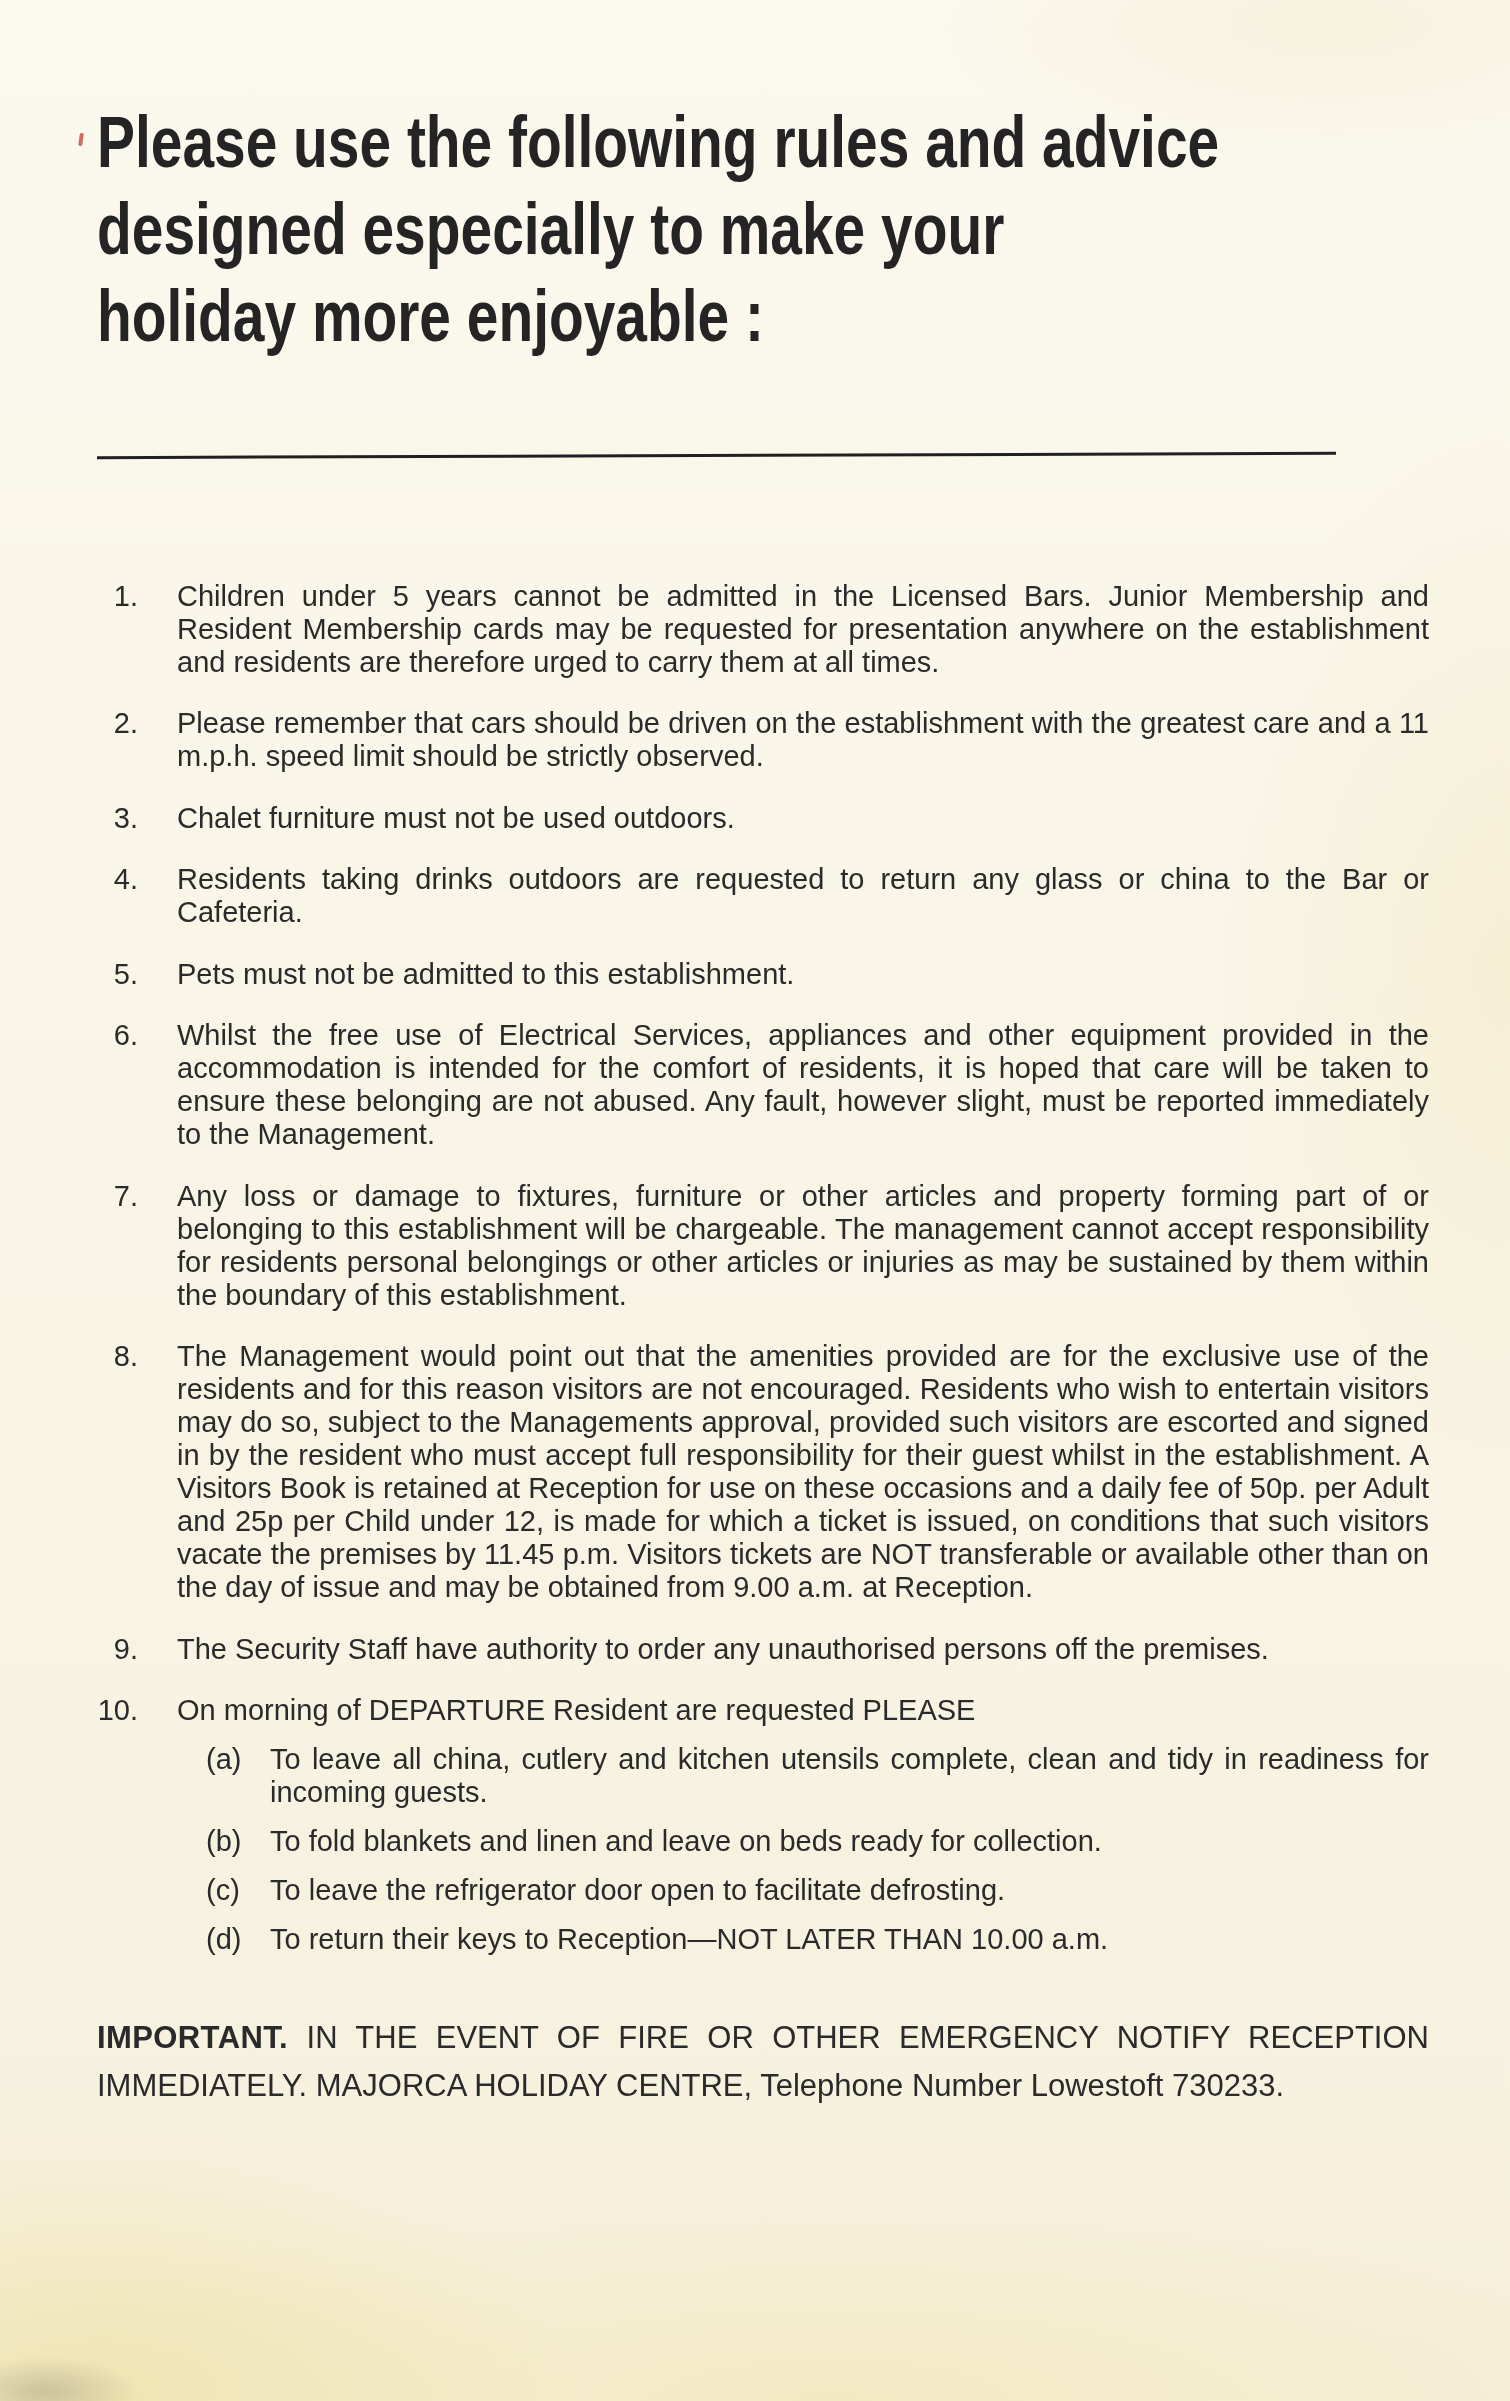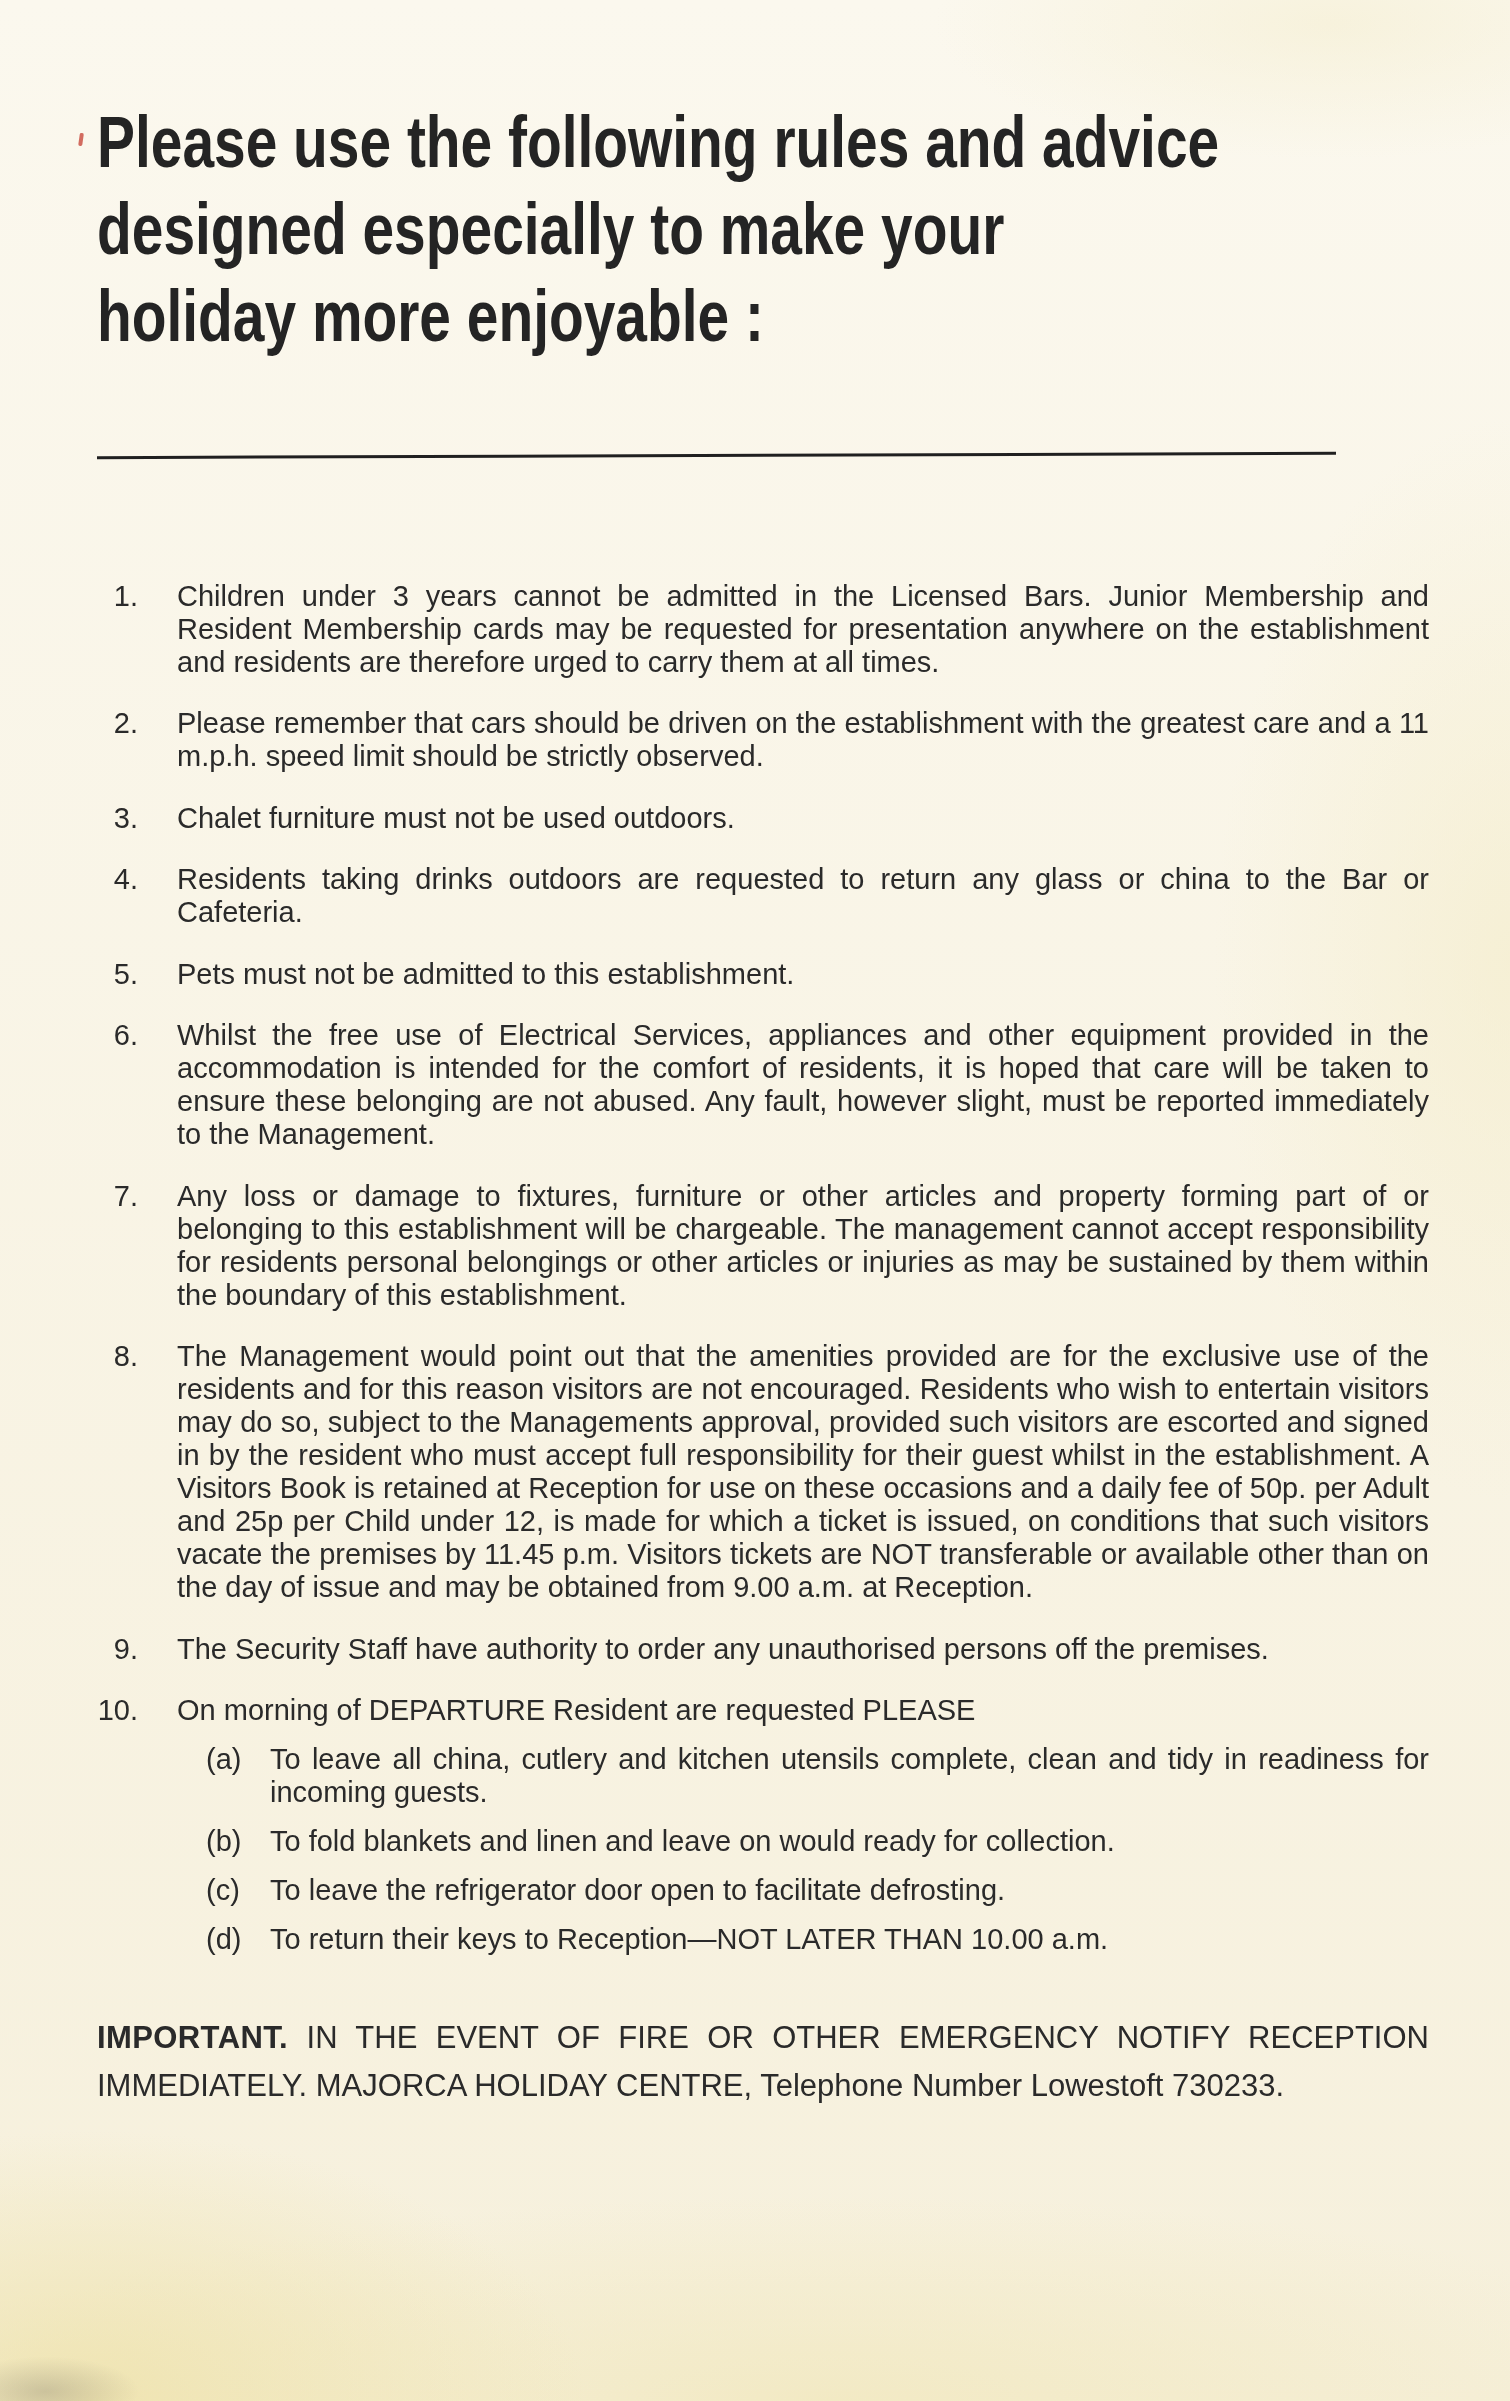--- a/index.html
+++ b/index.html
@@ -122,21 +122,21 @@
     <span class="line">designed especially to make your</span>
     <span class="line">holiday more enjoyable :</span>
   </h1>
 
   <hr class="divider">
 
   <div class="rules">
 
     <div class="rule">
       <span class="num">1.</span>
-      <span class="text">Children under 3 years cannot be admitted in the Licensed Bars. Junior Membership and Resident Membership cards may be requested for presentation anywhere on the establishment and residents are therefore urged to carry them at all times.</span>
+      <span class="text">Children under 5 years cannot be admitted in the Licensed Bars. Junior Membership and Resident Membership cards may be requested for presentation anywhere on the establishment and residents are therefore urged to carry them at all times.</span>
     </div>
 
     <div class="rule">
       <span class="num">2.</span>
       <span class="text">Please remember that cars should be driven on the establishment with the greatest care and a 11 m.p.h. speed limit should be strictly observed.</span>
     </div>
 
     <div class="rule">
       <span class="num">3.</span>
       <span class="text">Chalet furniture must not be used outdoors.</span>
@@ -177,21 +177,21 @@
       <div class="text-block">
         <span class="text">On morning of DEPARTURE Resident are requested PLEASE</span>
 
         <div class="sub">
           <span class="label">(a)</span>
           <span class="stext">To leave all china, cutlery and kitchen utensils complete, clean and tidy in readiness for incoming guests.</span>
         </div>
 
         <div class="sub">
           <span class="label">(b)</span>
-          <span class="stext">To fold blankets and linen and leave on would ready for collection.</span>
+          <span class="stext">To fold blankets and linen and leave on beds ready for collection.</span>
         </div>
 
         <div class="sub">
           <span class="label">(c)</span>
           <span class="stext">To leave the refrigerator door open to facilitate defrosting.</span>
         </div>
 
         <div class="sub">
           <span class="label">(d)</span>
           <span class="stext">To return their keys to Reception—NOT LATER THAN 10.00 a.m.</span>

